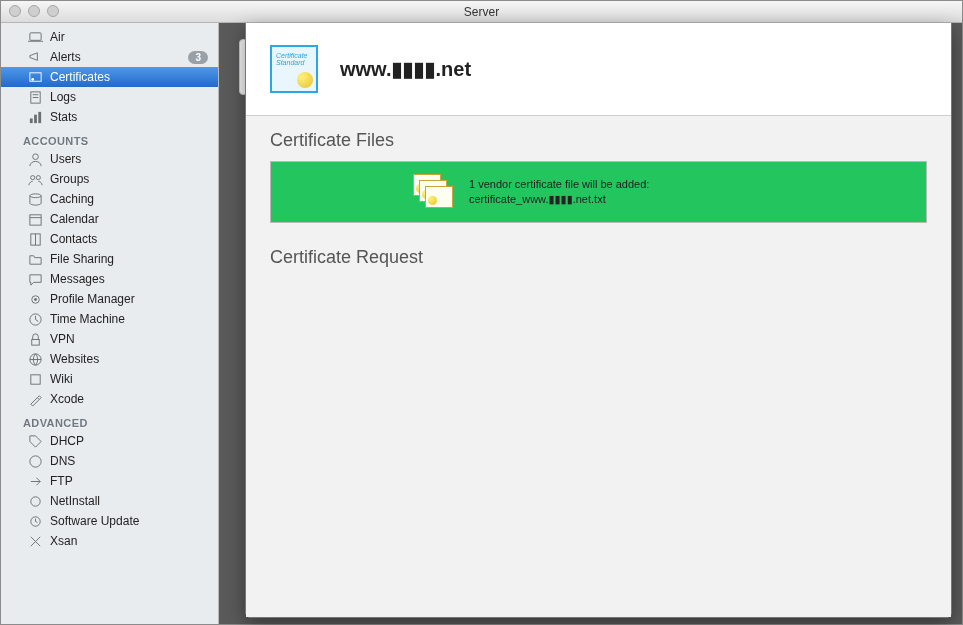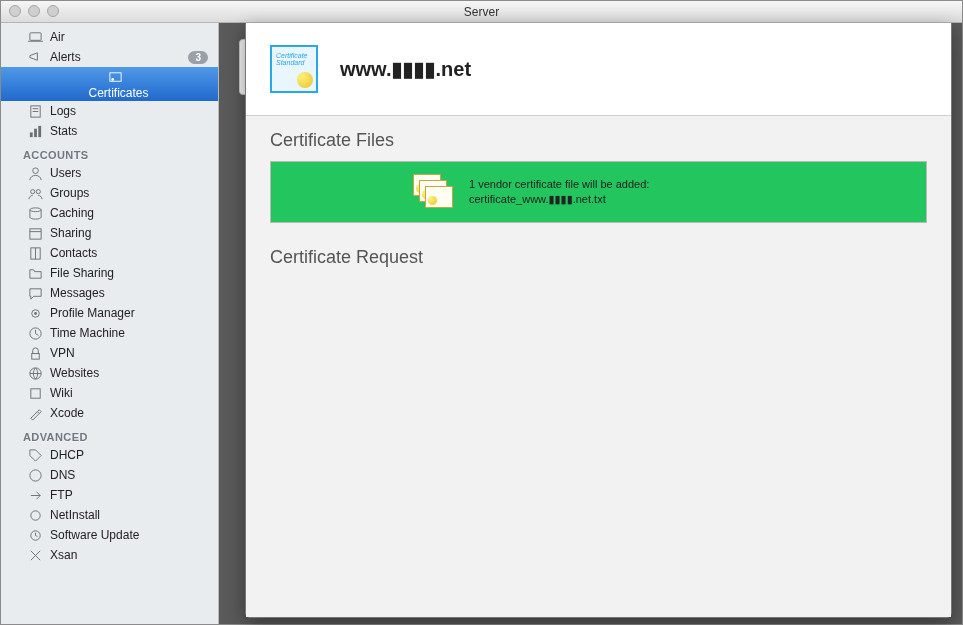--- a/index.html
+++ b/index.html
@@ -80,21 +80,20 @@
     width: 17px; height: 17px;
     margin-right: 6px;
     display: inline-flex;
     align-items: center;
     justify-content: center;
     color: #6a6f74;
   }
   .sb-item.selected {
     background: linear-gradient(#4f99e8, #2169cd);
     color: #fff;
-    flex-direction: column;
   }
   .sb-item.selected .icon { color: #fff; }
   .sb-badge {
     position: absolute;
     right: 10px;
     background: #9aa0a7;
     color: #fff;
     border-radius: 10px;
     font-size: 10px;
     padding: 1px 7px;
@@ -336,21 +335,21 @@
           </span>
           <span>Caching</span>
         </div>
       <div class="sb-item">
           <span class="icon">
             <svg viewBox="0 0 16 16">
               <rect x="2" y="3" width="12" height="11" fill="none" stroke="currentColor"></rect>
               <line x1="2" y1="6" x2="14" y2="6" stroke="currentColor"></line>
             </svg>
           </span>
-          <span>Sharing</span>
+          <span>Calendar</span>
         </div>
       <div class="sb-item">
           <span class="icon">
             <svg viewBox="0 0 16 16">
               <rect x="3" y="2" width="10" height="12" fill="none" stroke="currentColor"></rect>
               <line x1="8" y1="2" x2="8" y2="14" stroke="currentColor"></line>
             </svg>
           </span>
           <span>Contacts</span>
         </div>

